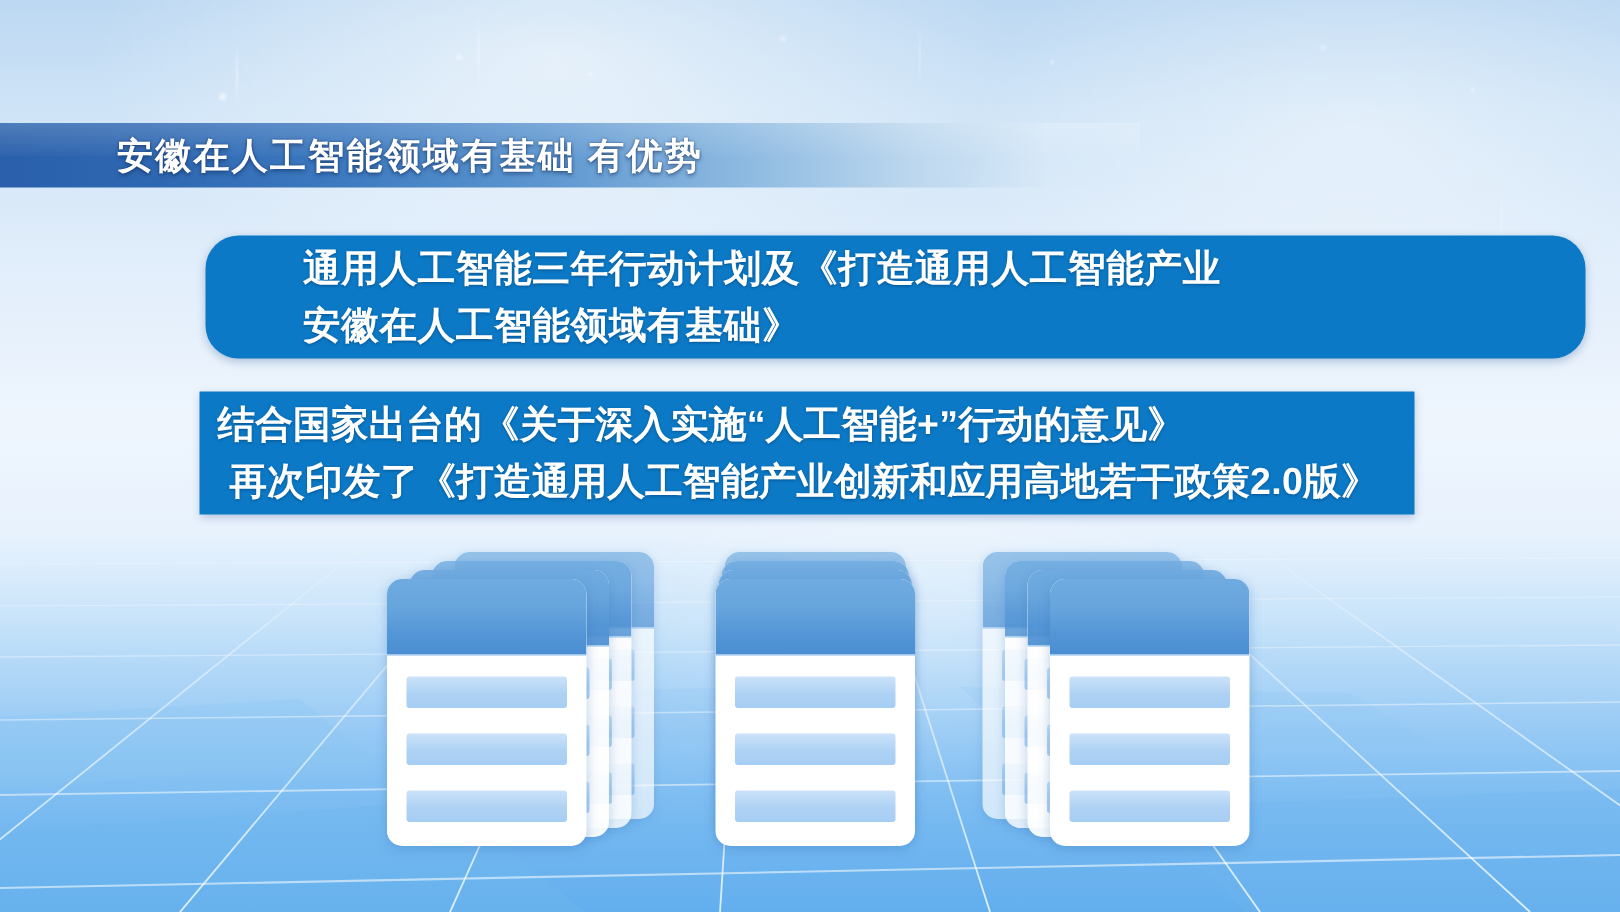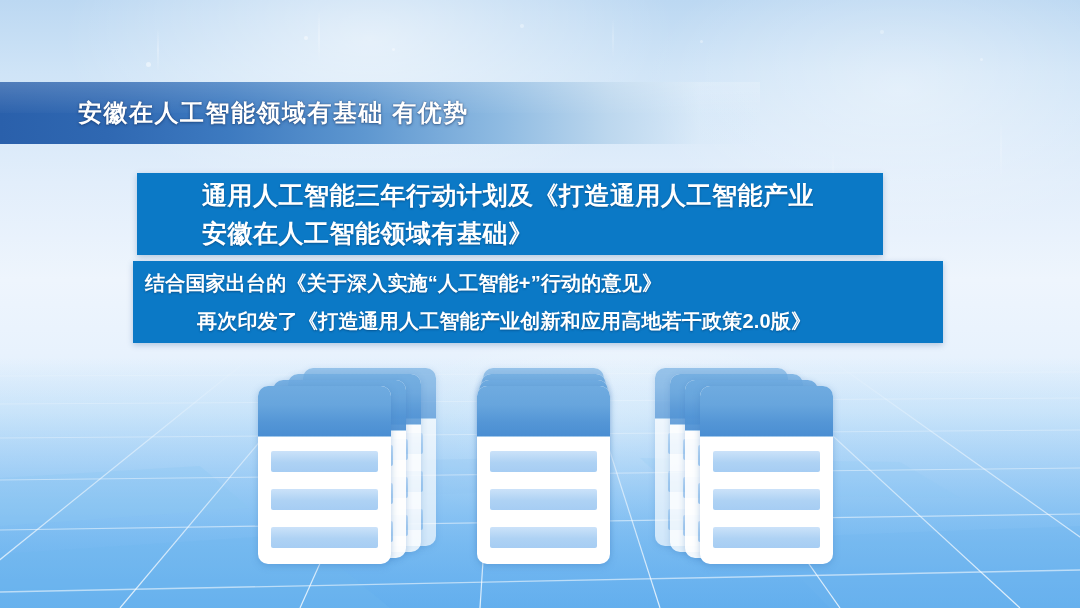--- a/index.html
+++ b/index.html
@@ -82,21 +82,21 @@
         rgba(72,160,234,0.68) 100%);
   }
   #floor svg { position: absolute; inset: 0; width: 100%; height: 100%; }
 
   
   #titlebar {
     position: absolute;
     left: 0;
     top: 82px;
     width: 760px;
-    height: 62px;
+    height: 43px;
     background: linear-gradient(90deg,
         #2a60ab 0%,
         #2f68b2 14%,
         #3d7ac0 30%,
         #5e97d0 48%,
         #8fbbe2 66%,
         #bcd7ee 80%,
         rgba(215,233,248,0.35) 92%,
         rgba(230,242,253,0) 100%);
     display: flex;
@@ -130,46 +130,47 @@
   }
   .blue-box .line {
     color: #ffffff;
     font-weight: bold;
     white-space: nowrap;
     text-shadow: 0 1px 2px rgba(0,40,80,0.45);
   }
 
   #box1 {
     left: 137px;
-    top: 173px;
-    width: 746px;
+    top: 157px;
+    width: 920px;
     height: 82px;
     padding: 0 0 0 65px;
     box-sizing: border-box;
+    border-radius: 22px;
   }
   #box1 .line {
     font-size: 25px;
     line-height: 38px;
     letter-spacing: 0.5px;
   }
 
   #box2 {
     left: 133px;
     top: 261px;
     width: 810px;
     height: 82px;
     padding: 0 0 0 12px;
     box-sizing: border-box;
   }
   #box2 .line {
-    font-size: 20px;
+    font-size: 25px;
     line-height: 38px;
     letter-spacing: 0.2px;
   }
-  #box2 .line.l2 { padding-left: 8px; margin-left: 44px; }
+  #box2 .line.l2 { padding-left: 8px; }
 
   
   .doc-stack { position: absolute; }
   .doc-card {
     position: absolute;
     width: 133px;
     height: 178px;
     border-radius: 10px;
     background: #ffffff;
     box-shadow: 0 2px 7px rgba(60,120,185,0.35);

